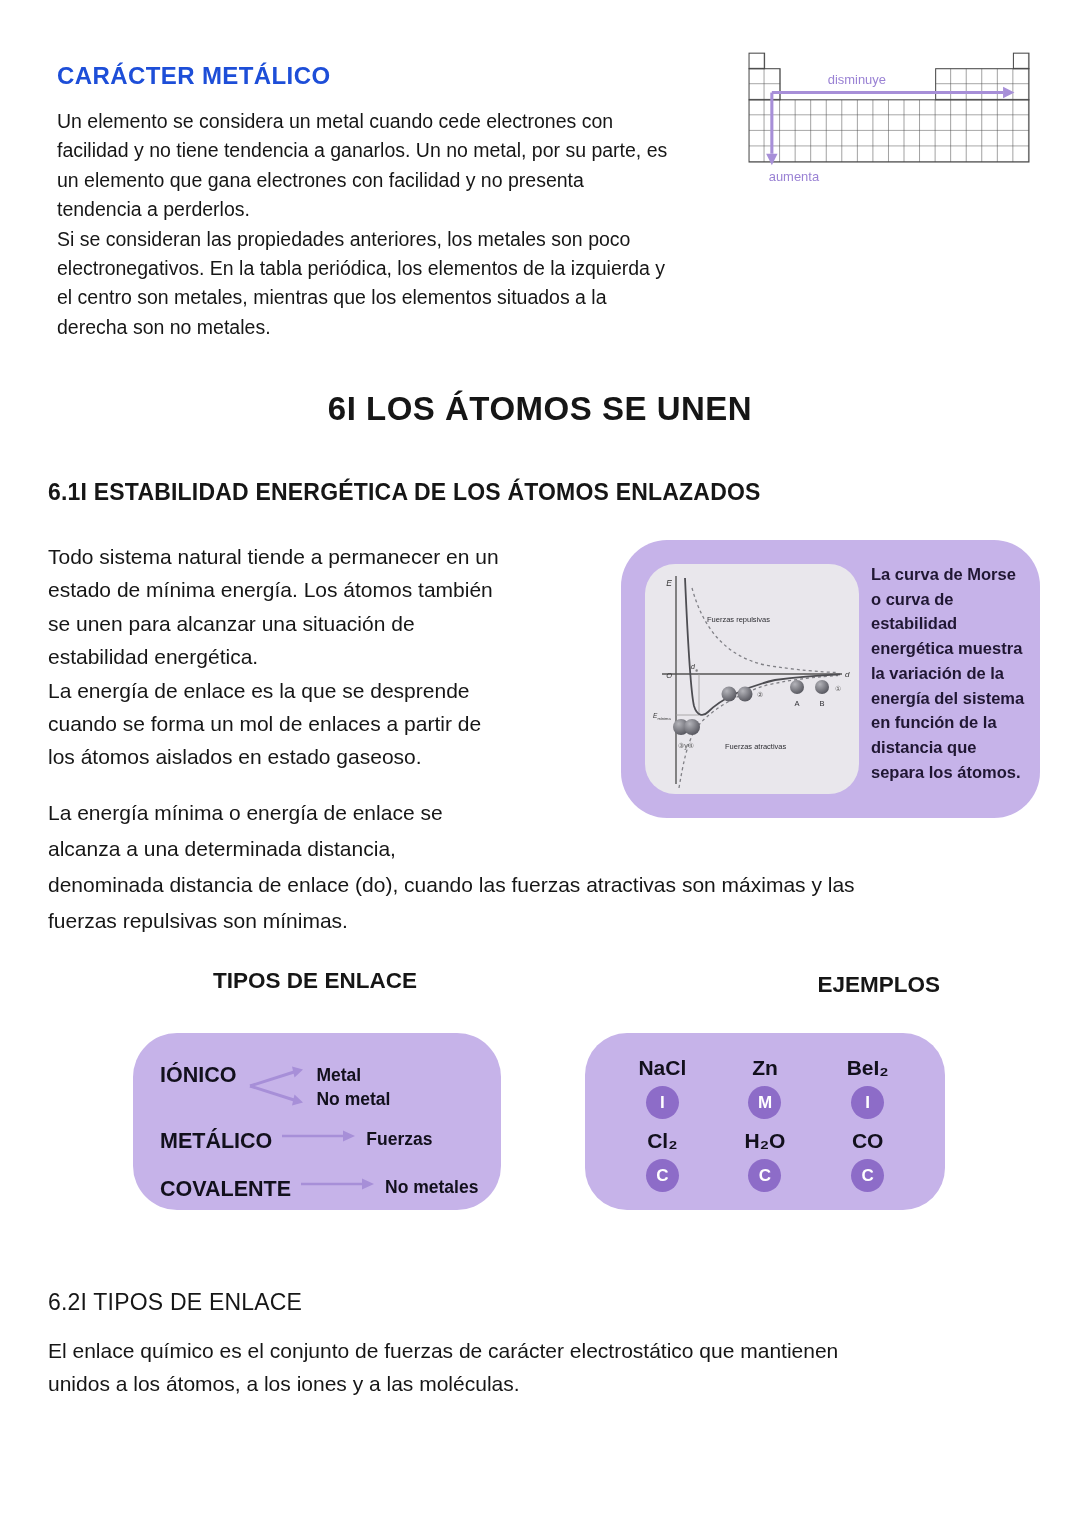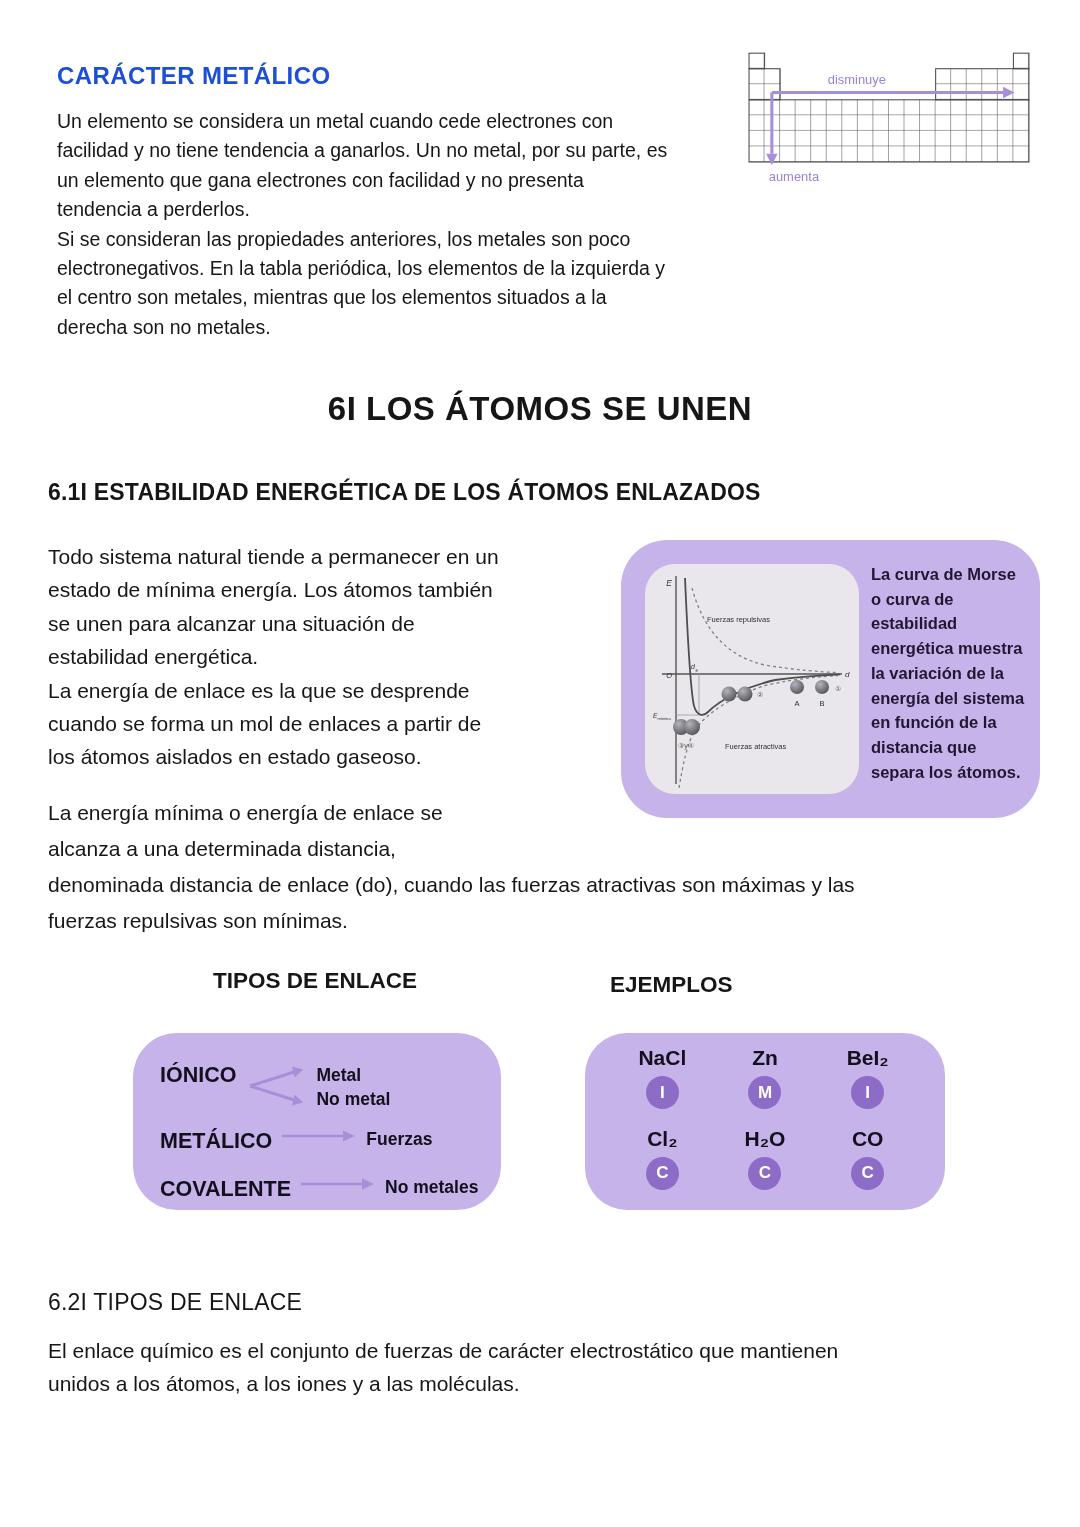--- a/index.html
+++ b/index.html
@@ -65,42 +65,42 @@
     position:absolute;left:250px;top:22px;width:160px;
     font-size:16.5px;line-height:24.7px;color:#201733;font-weight:bold;
   }
 
   
   .types-heading{
     position:absolute;left:150px;top:968px;width:330px;text-align:center;
     font-size:22.5px;font-weight:bold;
   }
   .examples-heading{
-    position:absolute;left:610px;top:972px;width:330px;text-align:left;
+    position:absolute;left:610px;top:972px;width:330px;text-align:right;
     font-size:22.5px;font-weight:bold;
   }
   .types-box{
     position:absolute;left:133px;top:1033px;width:368px;height:177px;
     background:#c6b3e9;border-radius:44px;
     padding:0;box-sizing:border-box;
   }
   .types-row{position:absolute;display:flex;align-items:flex-start;}
   .row-ionic{left:27px;top:30px;}
   .row-metalic{left:27px;top:96px;}
   .row-covalent{left:27px;top:144px;}
   .bond-label{font-size:21.5px;font-weight:bold;color:#12101c;}
   .bond-target{font-size:17.5px;font-weight:bold;color:#12101c;}
   .target-stack{display:flex;flex-direction:column;line-height:24px;}
   .arrow-svg{margin:0 8px;}
 
   .examples-box{
     position:absolute;left:585px;top:1033px;width:360px;height:177px;
     background:#c6b3e9;border-radius:42px;
     display:grid;grid-template-columns:repeat(3,1fr);
-    padding:13px 26px;box-sizing:border-box;row-gap:10px;
+    padding:23px 26px;box-sizing:border-box;row-gap:10px;
     justify-items:center;align-items:start;
   }
   .example-item{display:flex;flex-direction:column;align-items:center;}
   .formula{font-size:21px;font-weight:bold;color:#12101c;}
   .type-badge{
     margin-top:6px;width:33px;height:33px;border-radius:50%;
     background:#8d6cc8;color:#ffffff;font-weight:bold;font-size:17px;
     display:flex;align-items:center;justify-content:center;
   }
 </style>

